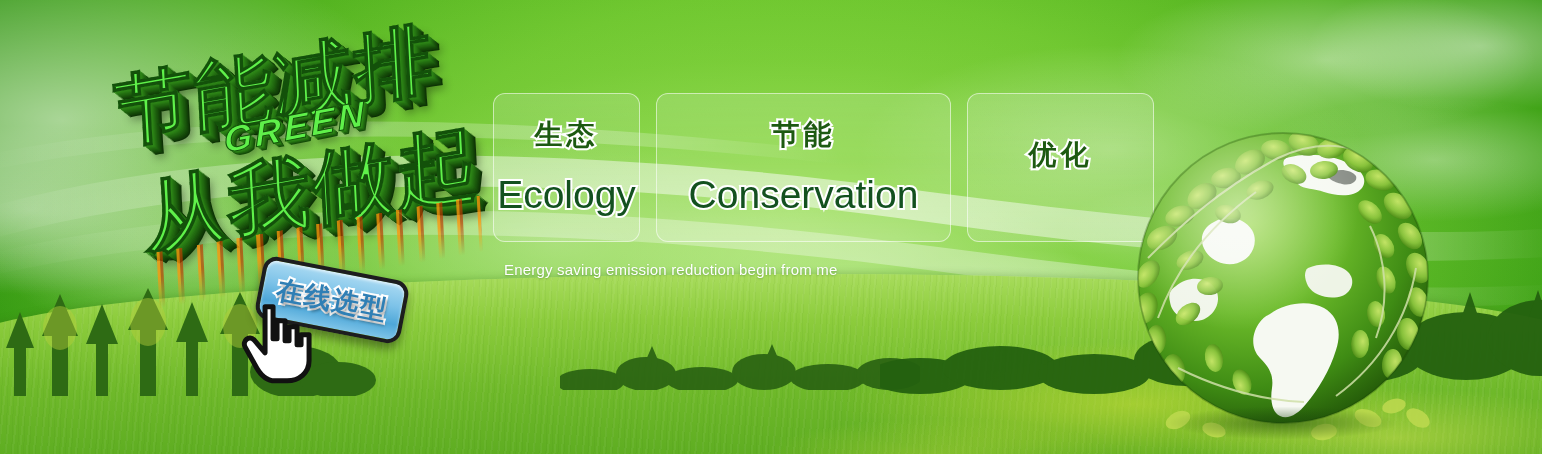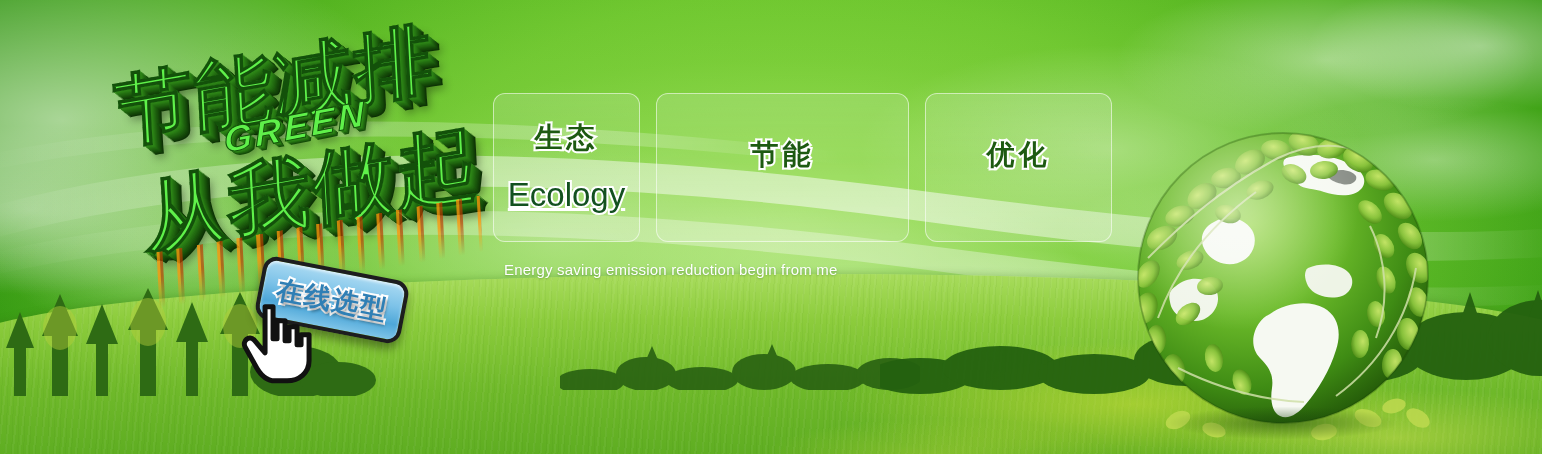--- a/index.html
+++ b/index.html
@@ -162,38 +162,37 @@
     position:relative;
     border:1px solid rgba(255,255,255,.55);
     border-radius:12px;
     background:linear-gradient(180deg, rgba(255,255,255,.16) 0%, rgba(255,255,255,.07) 45%, rgba(255,255,255,.13) 100%);
     height:149px;
     display:flex; flex-direction:column; align-items:center; justify-content:center;
     padding:4px 16px;
     cursor:pointer;
   }
   .card.c1{ width:147px; }
-  .card.c2{ width:253px; }
+  .card.c2{ width:295px; }
   .card.c3{ width:187px; }
 
   .card-cn{
     font-size:28px; font-weight:700; color:#1d5a11;
     -webkit-text-stroke:4px #ffffff;
     paint-order:stroke fill;
     letter-spacing:4px;
     line-height:1;
     margin-bottom:26px;
   }
   .card-en{
-    font-size:33px; font-weight:400; color:#13511f;
+    font-size:39px; font-weight:400; color:#13511f;
     -webkit-text-stroke:4px #ffffff;
     paint-order:stroke fill;
     line-height:1;
     white-space:nowrap;
-    text-decoration:underline;
   }
 
   .tagline{
     position:absolute; left:504px; top:261px;
     font-size:15px; color:#ffffff; letter-spacing:.2px;
     text-shadow:0 1px 2px rgba(40,100,20,.35);
     white-space:nowrap;
   }
 
   
@@ -302,20 +301,21 @@
     </svg>
   </div>
 
   <div class="cards">
     <div class="card c1">
       <div class="card-cn">生态</div>
       <div class="card-en">Ecology</div>
     </div>
     <div class="card c2">
       <div class="card-cn">节能</div>
+      <div class="card-en">Conservation</div>
     </div>
     <div class="card c3">
       <div class="card-cn">优化</div>
     </div>
   </div>
 
   <div class="tagline">Energy saving emission reduction begin from me</div>
 
   <div class="globe-wrap">
     <div class="globe-shadow"></div>

